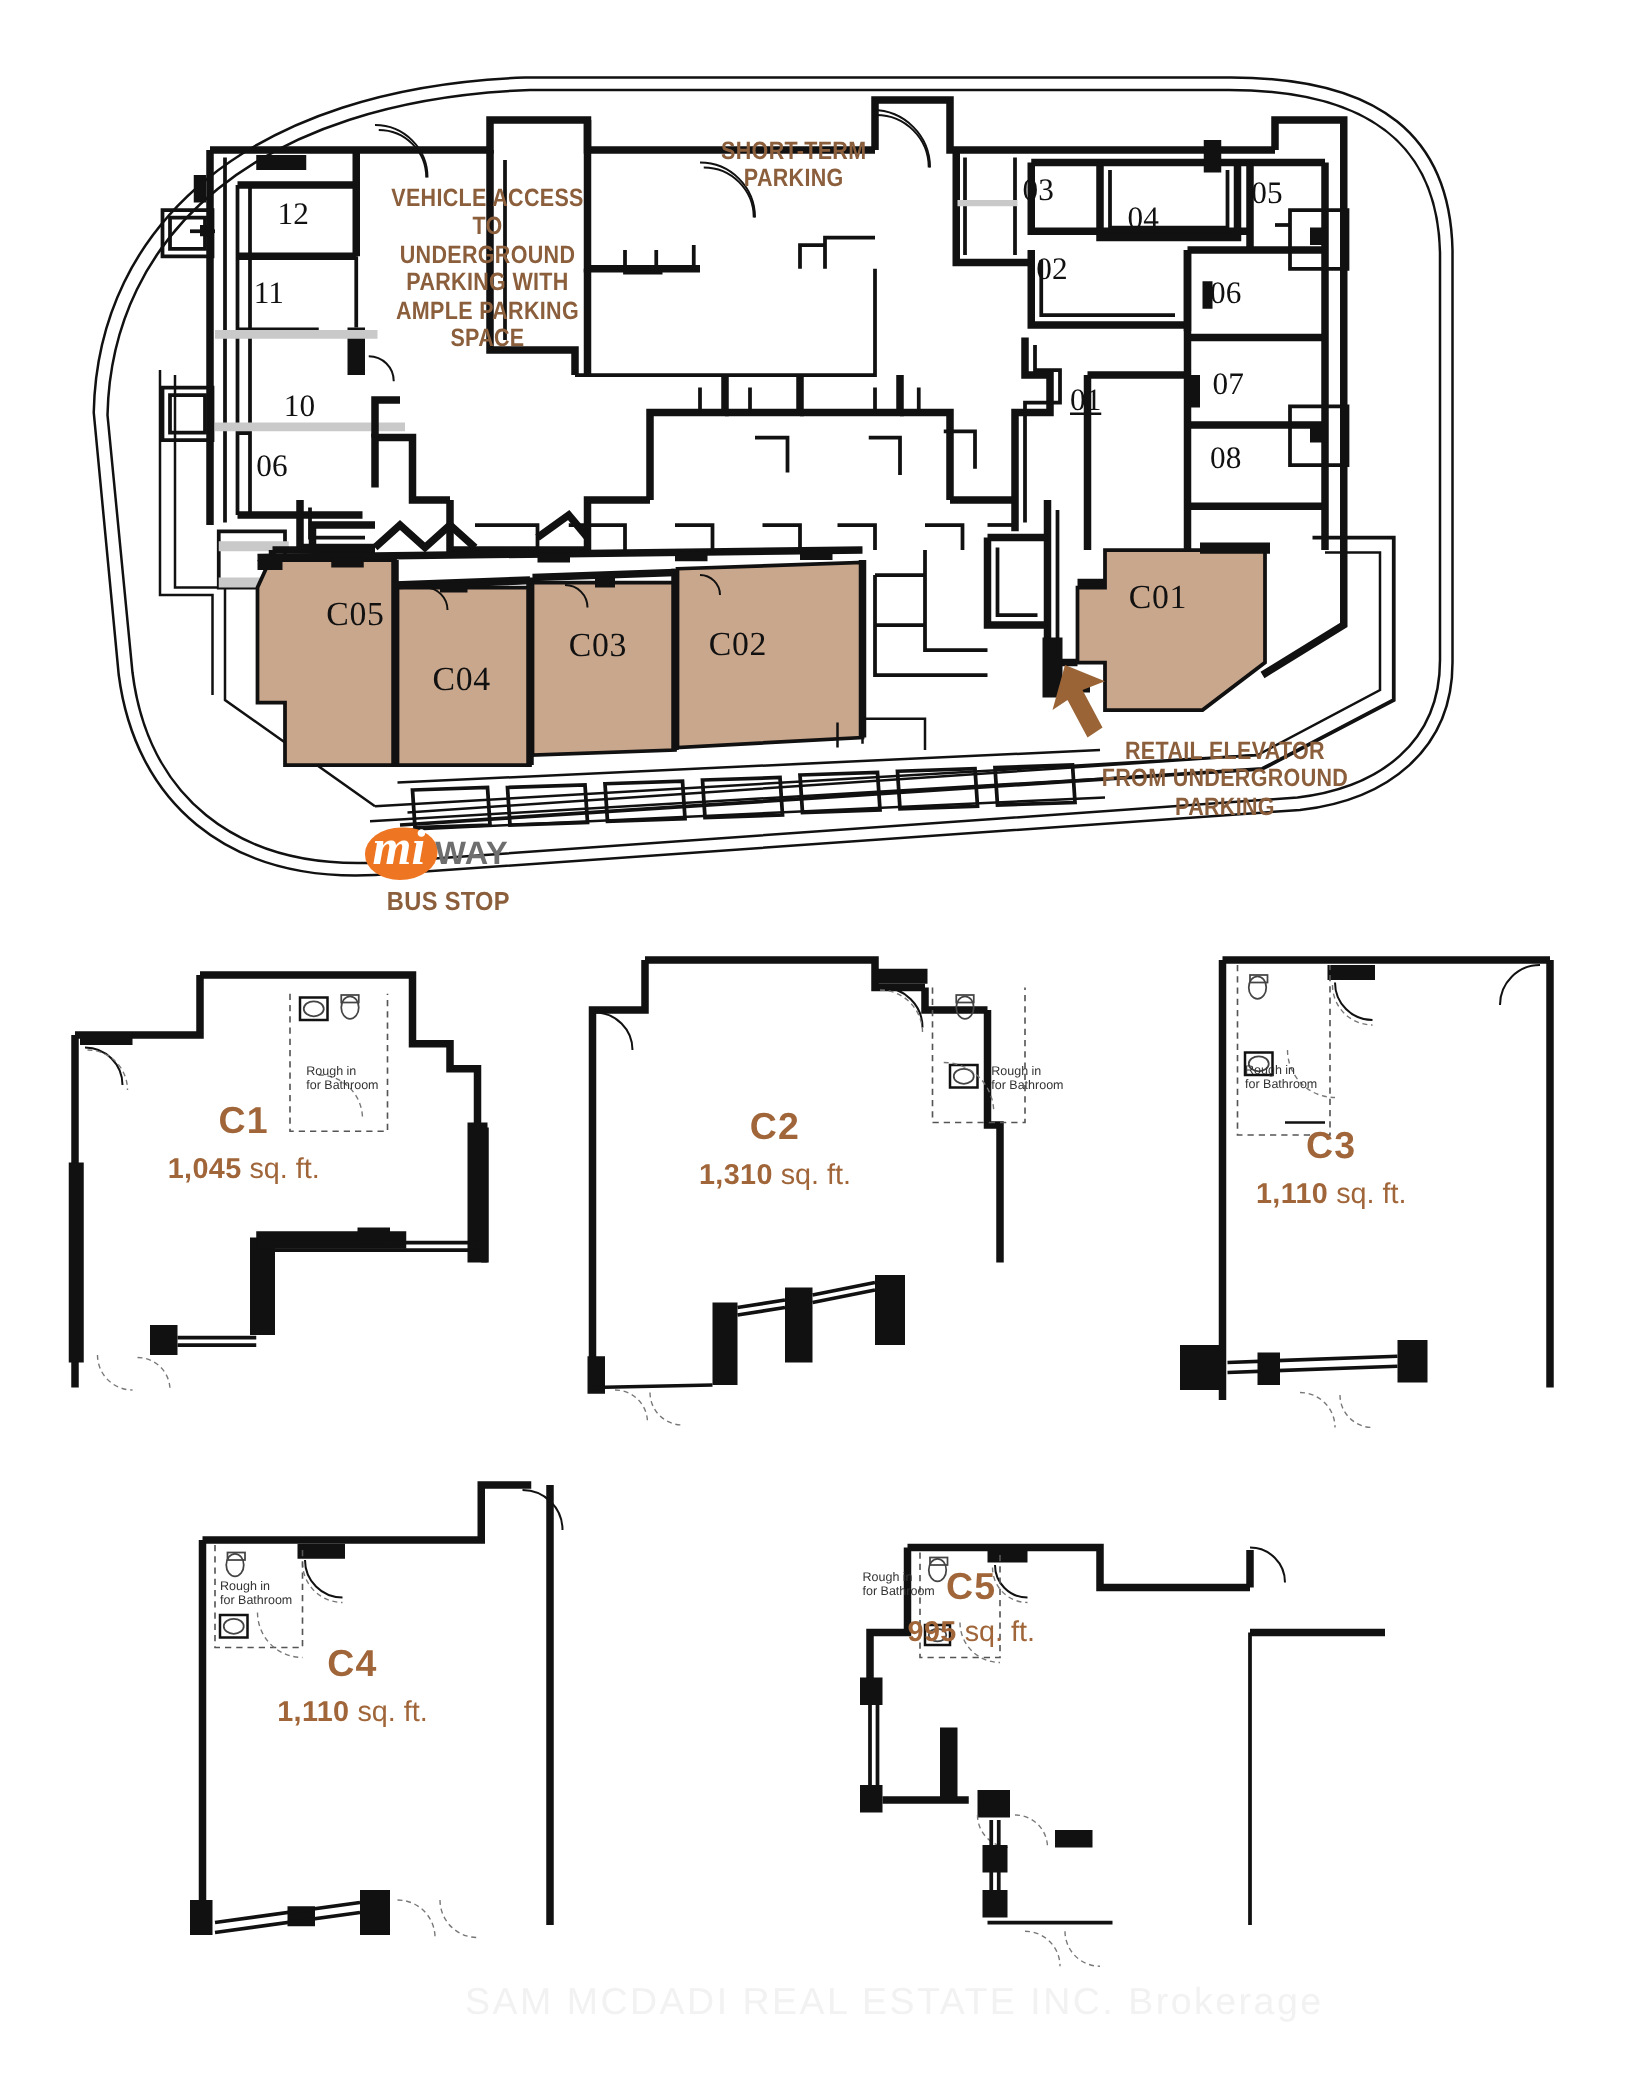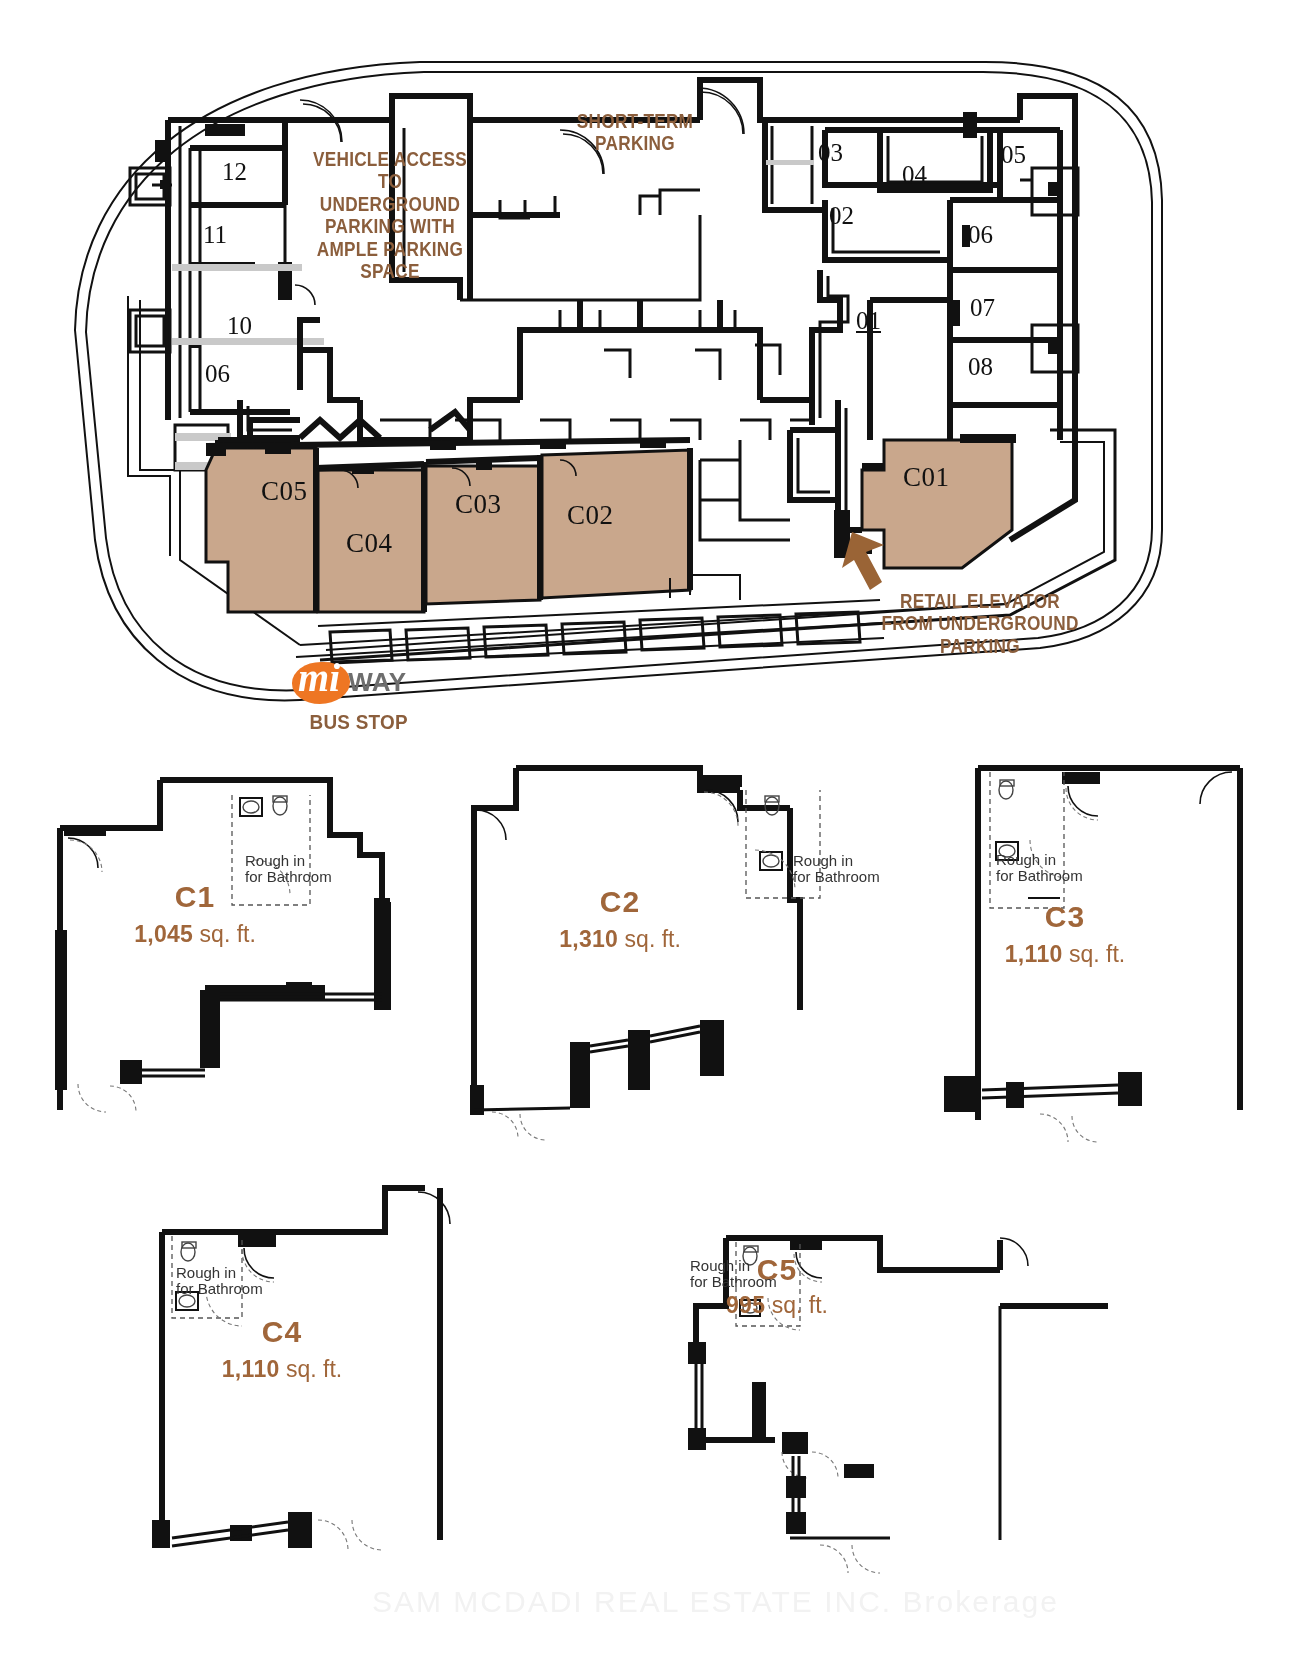--- a/index.html
+++ b/index.html
@@ -70,21 +70,21 @@
     font-size: 23px;
     white-space: nowrap;
     text-align: center;
   }
   .unit-area b { font-weight: bold; letter-spacing: .3px;}
   .unit-area span.lt { font-weight: normal; }
   .rough-label {
     position: absolute;
     color: #333333;
     font-family: "Liberation Sans", sans-serif;
-    font-size: 15px;
+    font-size: 10px;
     line-height: 1.05;
     white-space: pre-line;
     text-align: left;
   }
   
   .miway {
     position: absolute;
     display: flex;
     align-items: baseline;
   }
@@ -526,21 +526,21 @@
 
   <div class="callout" style="left:545px; top:110px; width:180px;">SHORT-TERM
 PARKING</div>
 
   <div class="callout" style="left:860px; top:590px; width:240px;">RETAIL ELEVATOR
 FROM UNDERGROUND
 PARKING</div>
 
   <div class="retail-label" style="left:261px; top:476px;">C05</div>
   <div class="retail-label" style="left:346px; top:528px;">C04</div>
-  <div class="retail-label" style="left:455px; top:489px;">C03</div>
+  <div class="retail-label" style="left:455px; top:501px;">C03</div>
   <div class="retail-label" style="left:567px; top:500px;">C02</div>
   <div class="retail-label" style="left:903px; top:462px;">C01</div>
 
   <div class="res-label" style="left:222px; top:158px;">12</div>
   <div class="res-label" style="left:203px; top:221px;">11</div>
   <div class="res-label" style="left:227px; top:296px;margin-top:16px;">10</div>
   <div class="res-label" style="left:205px; top:360px;">06</div>
   <div class="res-label" style="left:818px; top:139px;">03</div>
   <div class="res-label" style="left:902px; top:131px;margin-top:30px;">04</div>
   <div class="res-label" style="left:1001px; top:141px;">05</div>

